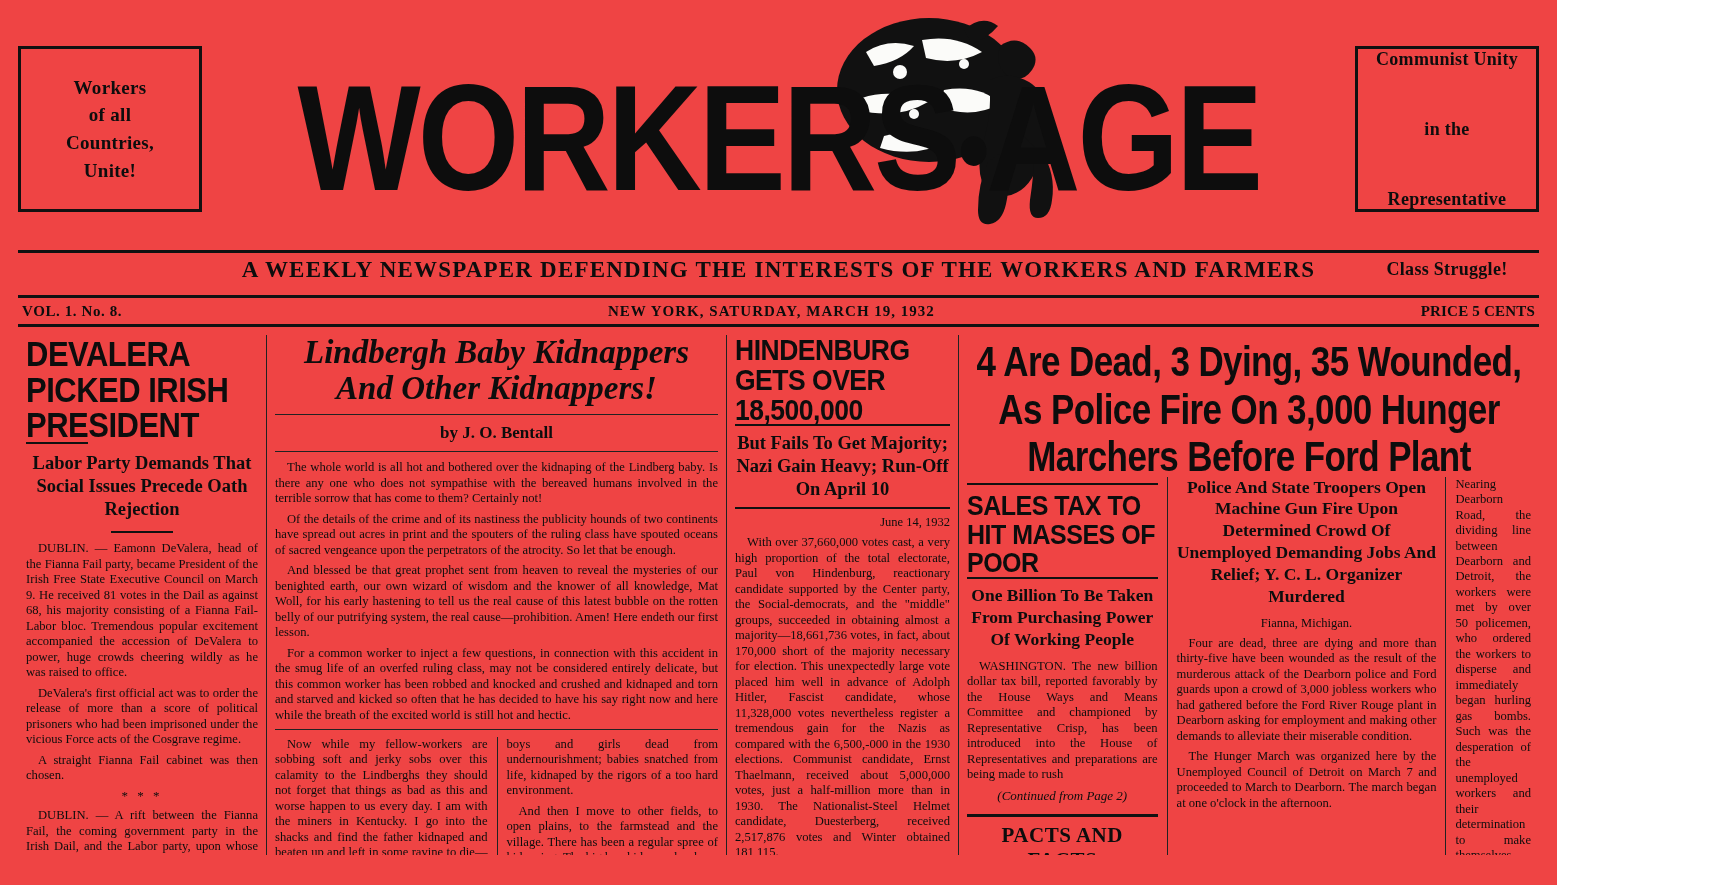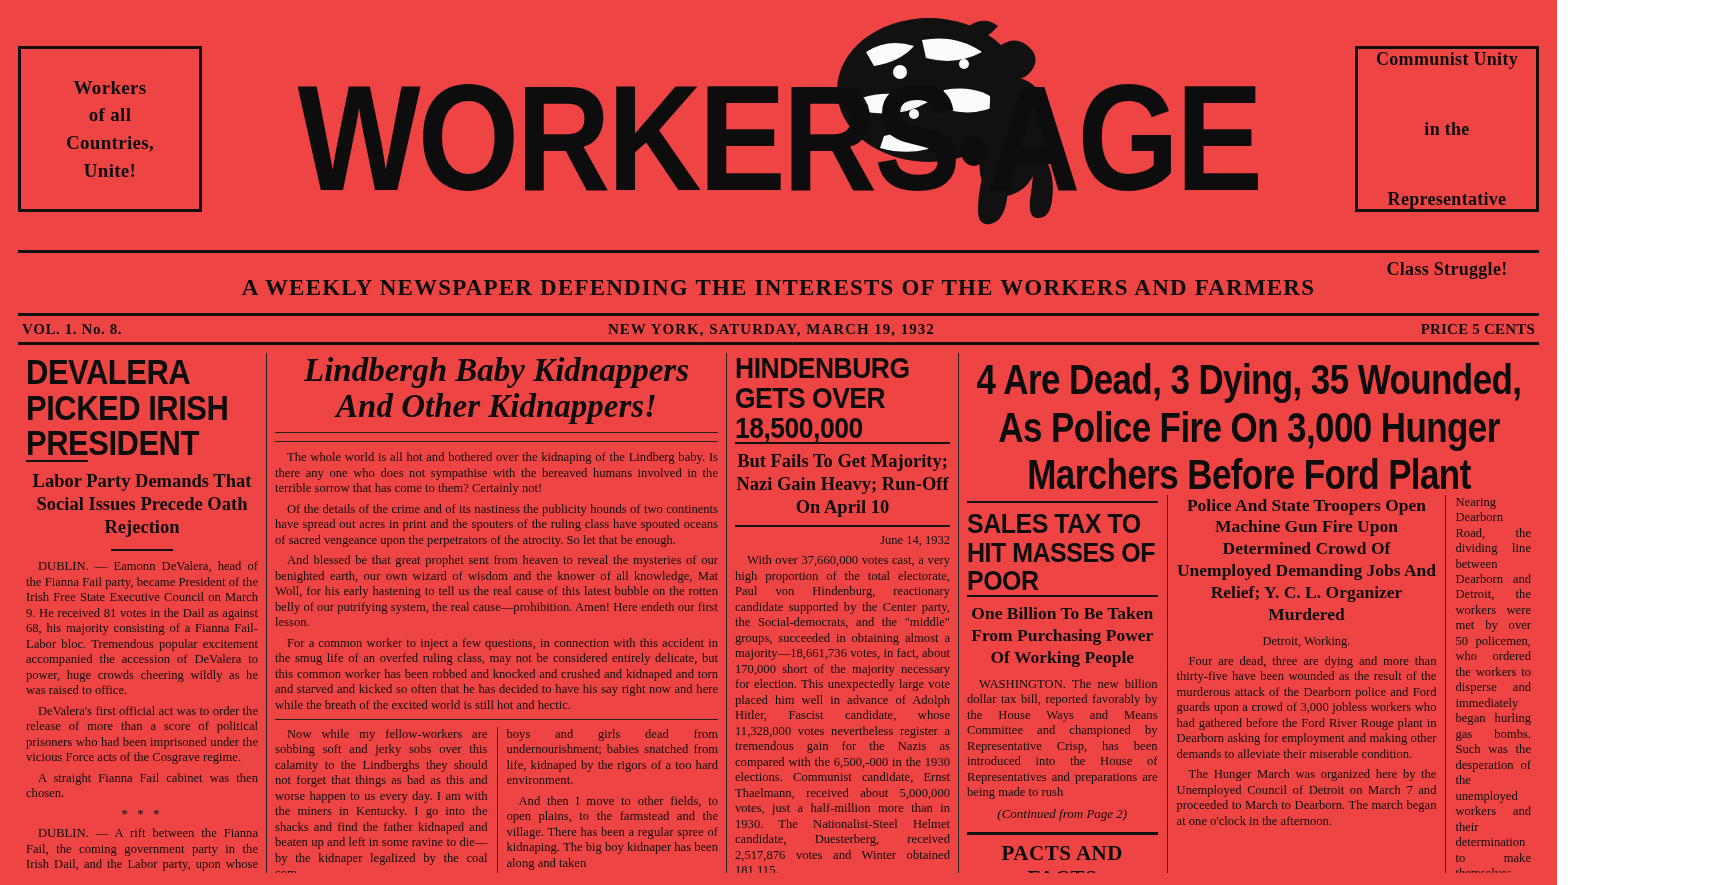--- a/index.html
+++ b/index.html
@@ -93,21 +93,21 @@
   .mast-rule {
     margin: 0 18px;
     border-top: 3px solid #111;
   }
   .subtitle {
     text-align: center;
     font-family: "Liberation Serif", serif;
     font-weight: bold;
     font-size: 23px;
     letter-spacing: 1.2px;
-    padding: 22px 0 12px 0;
+    padding: 4px 0 12px 0;
   }
   .infobar {
     display: flex;
     justify-content: space-between;
     align-items: center;
     margin: 0 18px;
     padding: 5px 4px 4px 4px;
     border-top: 3px solid #111;
     border-bottom: 3px solid #111;
     font-family: "Liberation Serif", serif;
@@ -321,20 +321,21 @@
         <p>DeValera's first official act was to order the release of more than a score of political prisoners who had been imprisoned under the vicious Force acts of the Cosgrave regime.</p>
         <p>A straight Fianna Fail cabinet was then chosen.</p>
         <div class="stars">* * *</div>
         <p>DUBLIN. — A rift between the Fianna Fail, the coming government party in the Irish Dail, and the Labor party, upon whose seven votes in the Dail the possibility of a Fianna Fail government rests in presen-</p>
       </div>
     </div>
 
     <div class="col c2">
       <div class="ital-head">Lindbergh Baby Kidnappers And Other Kidnappers!</div>
       <div class="byline-rule"></div>
+      <div class="byline">by J. O. Bentall</div>
       <div class="byline-rule"></div>
       <div class="body-text">
         <p>The whole world is all hot and bothered over the kidnaping of the Lindberg baby. Is there any one who does not sympathise with the bereaved humans involved in the terrible sorrow that has come to them?  Certainly not!</p>
         <p>Of the details of the crime and of its nastiness the publicity hounds of two continents have spread out acres in print and the spouters of the ruling class have spouted oceans of sacred vengeance upon the perpetrators of the atrocity.  So let that be enough.</p>
         <p>And blessed be that great prophet sent from heaven to reveal the mysteries of our benighted earth, our own wizard of wisdom and the knower of all knowledge, Mat Woll, for his early hastening to tell us the real cause of this latest bubble on the rotten belly of our putrifying system, the real cause—prohibition.  Amen!  Here endeth our first lesson.</p>
         <p>For a common worker to inject a few questions, in connection with this accident in the smug life of an overfed ruling class, may not be considered entirely delicate, but this common worker has been robbed and knocked and crushed and kidnaped and torn and starved and kicked so often that he has decided to have his say right now and here while the breath of the excited world is still hot and hectic.</p>
       </div>
       <div class="hr-full"></div>
       <div class="twocol-split">
         <div class="sub body-text">
@@ -372,21 +373,21 @@
           <div class="body-text">
             <p>WASHINGTON.  The new billion dollar tax bill, reported favorably by the House Ways and Means Committee and championed by Representative Crisp, has been introduced into the House of Representatives and preparations are being made to rush</p>
           </div>
           <div class="cont">(Continued from Page 2)</div>
           <div class="facts-box">PACTS AND FACTS</div>
           <div class="facts-wrap"></div>
         </div>
 
         <div class="c4b">
           <div class="deck" style="text-align:center">Police And State Troopers Open Machine Gun Fire Upon Determined Crowd Of Unemployed Demanding Jobs And Relief; Y. C. L. Organizer Murdered</div>
-          <div class="dateline center">Detroit, Working.</div>
+          <div class="dateline center">Fianna, Michigan.</div>
           <div class="body-text">
             <p>Four are dead, three are dying and more than thirty-five have been wounded as the result of the murderous attack of the Dearborn police and Ford guards upon a crowd of 3,000 jobless workers who had gathered before the Ford River Rouge plant in Dearborn asking for employment and making other demands to alleviate their miserable condition.</p>
             <p>The Hunger March was organized here by the Unemployed Council of Detroit on March 7 and proceeded to March to Dearborn. The march began at one o'clock in the afternoon.</p>
           </div>
         </div>
 
         <div class="c4c">
           <div class="body-text">
             <p class="noindent">Nearing Dearborn Road, the dividing line between Dearborn and Detroit, the workers were met by over 50 policemen, who ordered the workers to disperse and immediately began hurling gas bombs.  Such was the desperation of the unemployed workers and their determination to make themselves heard, that the gas bomb attack could only hold up the march temporarily. Under the impact of the march the police began to retreat down the road and the march continued along Miller Road down to Dixie Road. Here the police met the marching workers ;in ambush with fire hose; but this also was unavailing—the Hunger March went on, the workers more determined than ever.</p>
             <p>At this point police reinforcements consisting of sheriff's deputies and</p>

